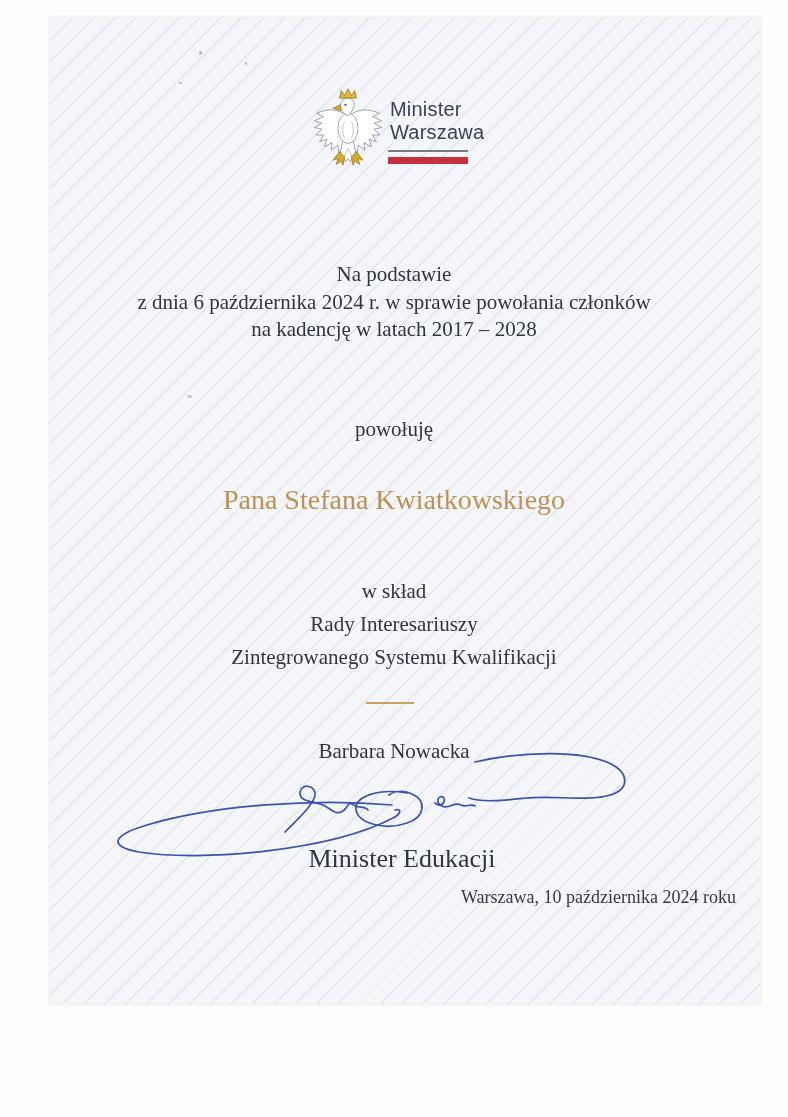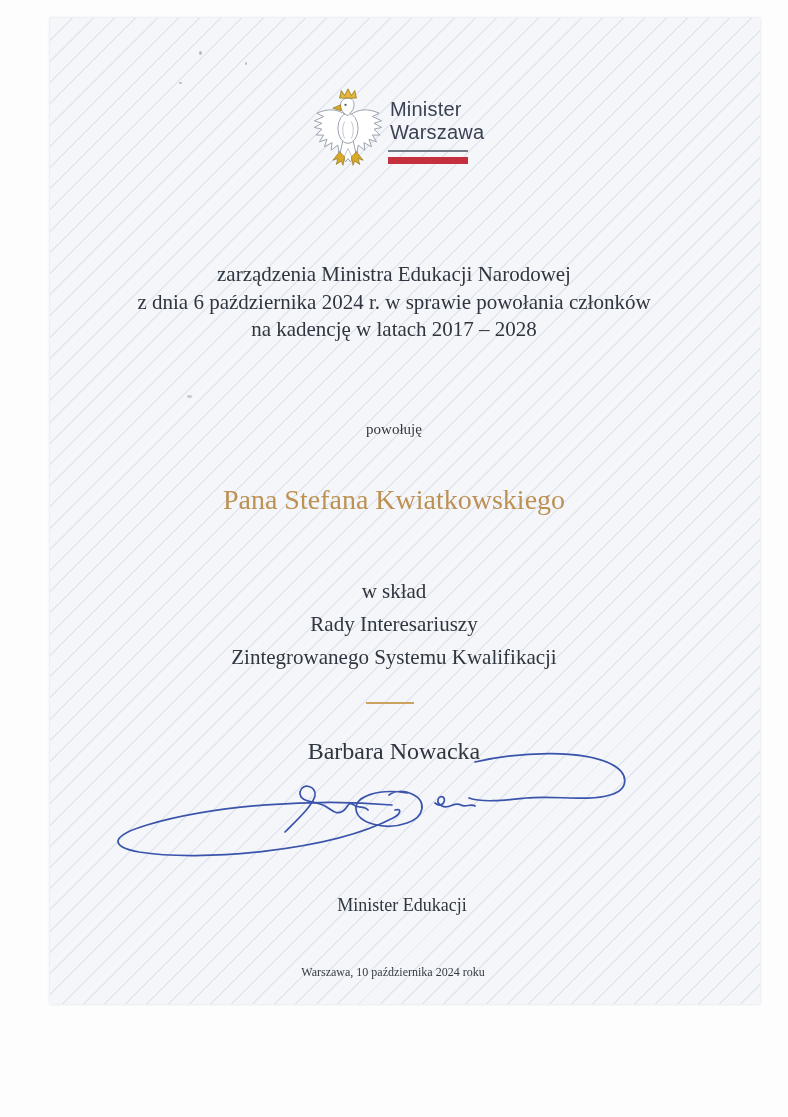--- a/index.html
+++ b/index.html
@@ -26,27 +26,27 @@
     left:340px;top:80px;
     font-family:"Liberation Sans","DejaVu Sans",sans-serif;
     font-size:20px;line-height:23px;font-weight:500;
     color:#3b4252;letter-spacing:0.2px;
   }
   .rule-gray{left:338px;top:132px;width:80px;height:1.5px;background:#757b87;}
   .rule-red{left:338px;top:139px;width:80px;height:6.5px;background:#c5303f;}
   
   .center-text{left:0;width:688px;text-align:center;color:#30363f;}
   .intro{top:243px;font-size:21px;line-height:27.5px;}
-  .appoint{top:398px;font-size:15px;line-height:27.5px;}
+  .appoint{top:398px;font-size:21px;line-height:27.5px;}
   .name{top:466px;font-size:28px;line-height:32px;color:#bd9154;}
   .membership{top:557px;font-size:21px;line-height:33px;}
   .divider{left:316px;top:684px;width:48px;height:2px;background:#c9a35f;}
-  .signer-name{top:719px;font-size:24px;line-height:28px;}
-  .signer-title{left:16px;width:672px;top:827px;font-size:18px;line-height:28px;text-align:center;color:#30363f;margin-top:46px;}
-  .footer-line{left:0;width:686px;top:944px;font-size:12px;line-height:20px;text-align:center;color:#343a44;}
+  .signer-name{top:719px;font-size:21px;line-height:28px;}
+  .signer-title{left:16px;width:672px;top:827px;font-size:26px;line-height:28px;text-align:center;color:#30363f;}
+  .footer-line{left:0;width:686px;top:869px;font-size:18px;line-height:20px;text-align:right;color:#343a44;}
   .sig-svg{left:55px;top:730px;width:580px;height:120px;}
   .speck{background:rgba(120,126,138,0.5);border-radius:50%;}
   .s1{left:149px;top:33px;width:3px;height:4px;}
   .s2{left:195px;top:44px;width:2px;height:3px;}
   .s3{left:129px;top:64px;width:3px;height:2px;}
   .s4{left:137px;top:377px;width:5px;height:3px;background:rgba(120,126,138,0.35);border-radius:40%;}
 </style>
 </head>
 <body>
 
@@ -75,21 +75,21 @@
     </svg>
 
     <div class="abs logo-text">
       <div>Minister</div>
       <div>Warszawa</div>
     </div>
     <div class="abs rule-gray"></div>
     <div class="abs rule-red"></div>
 
     <div class="abs center-text intro">
-      <div>zarządzenia Ministra Edukacji Narodowej</div>
+      <div>Na podstawie</div>
       <div>z dnia 6 października 2024 r. w sprawie powołania członków</div>
       <div>na kadencję w latach 2017 – 2028</div>
     </div>
 
     <div class="abs center-text appoint">powołuję</div>
 
     <div class="abs center-text membership">
       <div>w skład</div>
       <div>Rady Interesariuszy</div>
       <div>Zintegrowanego Systemu Kwalifikacji</div>

